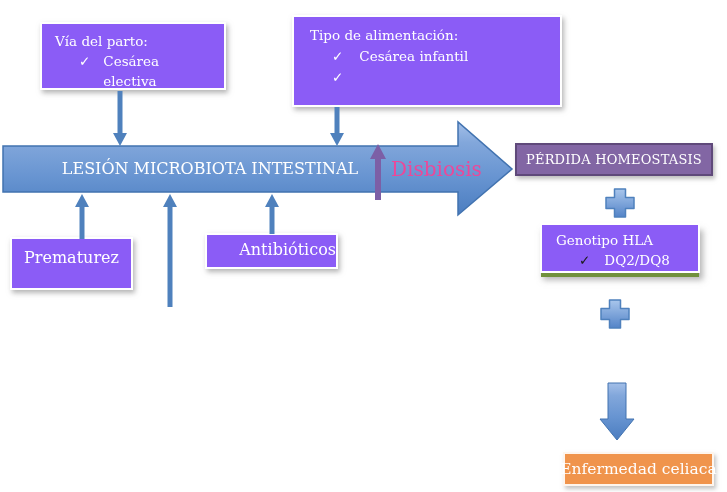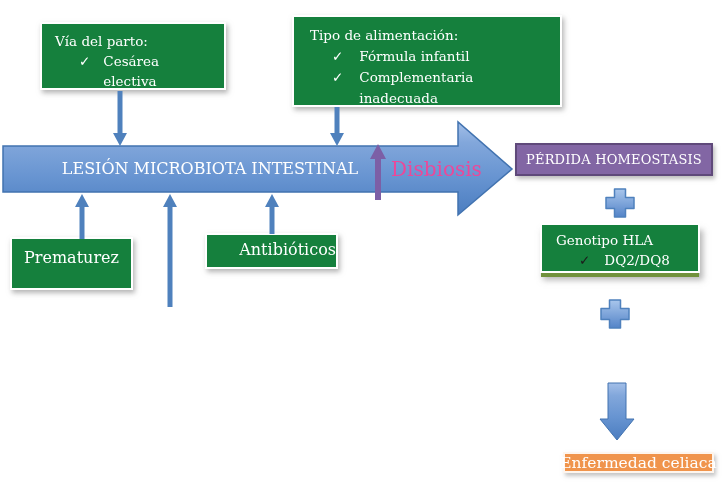--- a/index.html
+++ b/index.html
@@ -3,21 +3,21 @@
 <meta charset="utf-8">
 <style>
   html,body { margin:0; padding:0; background:#fff; }
   .canvas {
     position:relative; width:727px; height:492px; background:#ffffff;
     font-family:"DejaVu Serif", serif; overflow:hidden;
   }
   
   .gbox {
     position:absolute; box-sizing:border-box;
-    background:#15803d; border:2.5px solid #ffffff;
+    background:#8b5cf6; border:2.5px solid #ffffff;
     box-shadow:2px 3px 5px rgba(120,120,120,0.55);
     color:#ffffff;
   }
   .gb-heading { white-space:nowrap; }
   .check-row { display:flex; align-items:flex-start; }
   .check { font-family:"DejaVu Sans", sans-serif; flex:0 0 auto; }
   #box-via { left:40px; top:22px; width:186px; height:68px; padding:7px 8px 0 13px; font-size:13.5px; line-height:20px; }
   #box-via .check-row { padding-left:24px; } 
   #box-via .check { margin-right:13px; }
   #box-tipo { left:292px; top:15px; width:270px; height:92px; padding:8px 12px 0 16px; font-size:13.5px; line-height:21px; }
@@ -35,21 +35,21 @@
   #box-gluten { left:562px; top:333px; width:109px; height:35px; font-size:14px; text-align:center; padding-top:8px; }
   
   #box-perdida {
     position:absolute; box-sizing:border-box; left:515px; top:143px; width:198px; height:33px;
     background:#8266A4; border:2px solid #5F497A; color:#fff; font-size:13px; letter-spacing:0.2px;
     display:flex; align-items:center; justify-content:center; white-space:nowrap;
     box-shadow:2px 3px 4px rgba(130,130,130,0.5);
   }
   
   #box-enfermedad {
-    position:absolute; box-sizing:border-box; left:563px; top:452px; width:151px; height:21px;
+    position:absolute; box-sizing:border-box; left:563px; top:452px; width:151px; height:34px;
     background:#F0944C; border:2px solid rgba(255,255,255,0.9); color:#fff; font-size:15.5px;
     display:flex; align-items:center; justify-content:center; white-space:nowrap;
     box-shadow:2px 3px 4px rgba(140,140,140,0.5);
   }
   .overlay { position:absolute; left:0; top:0; z-index:5; pointer-events:none; }
   .bar-label {
     position:absolute; left:8px; top:161px; width:404px; z-index:6;
     color:#ffffff; font-size:16px; line-height:16px; text-align:center; white-space:nowrap;
   }
   .disbiosis-label {
@@ -67,25 +67,24 @@
     <div class="check-row">
       <span class="check">✓</span>
       <span class="check-label">Cesárea electiva</span>
     </div>
   </div>
 
   <div class="gbox" id="box-tipo">
     <div class="gb-heading">Tipo de alimentación:</div>
     <div class="check-row">
       <span class="check">✓</span>
-      <span class="check-label">Fórmula infantil</span>
+      <span class="check-label">Cesárea infantil</span>
     </div>
     <div class="check-row">
       <span class="check">✓</span>
-      <span class="check-label">Complementaria inadecuada</span>
     </div>
   </div>
 
   <div class="gbox" id="box-prematurez">
     <span>Prematurez</span>
   </div>
 
   <div class="gbox" id="box-antibioticos">
     <span>Antibióticos</span>
   </div>

